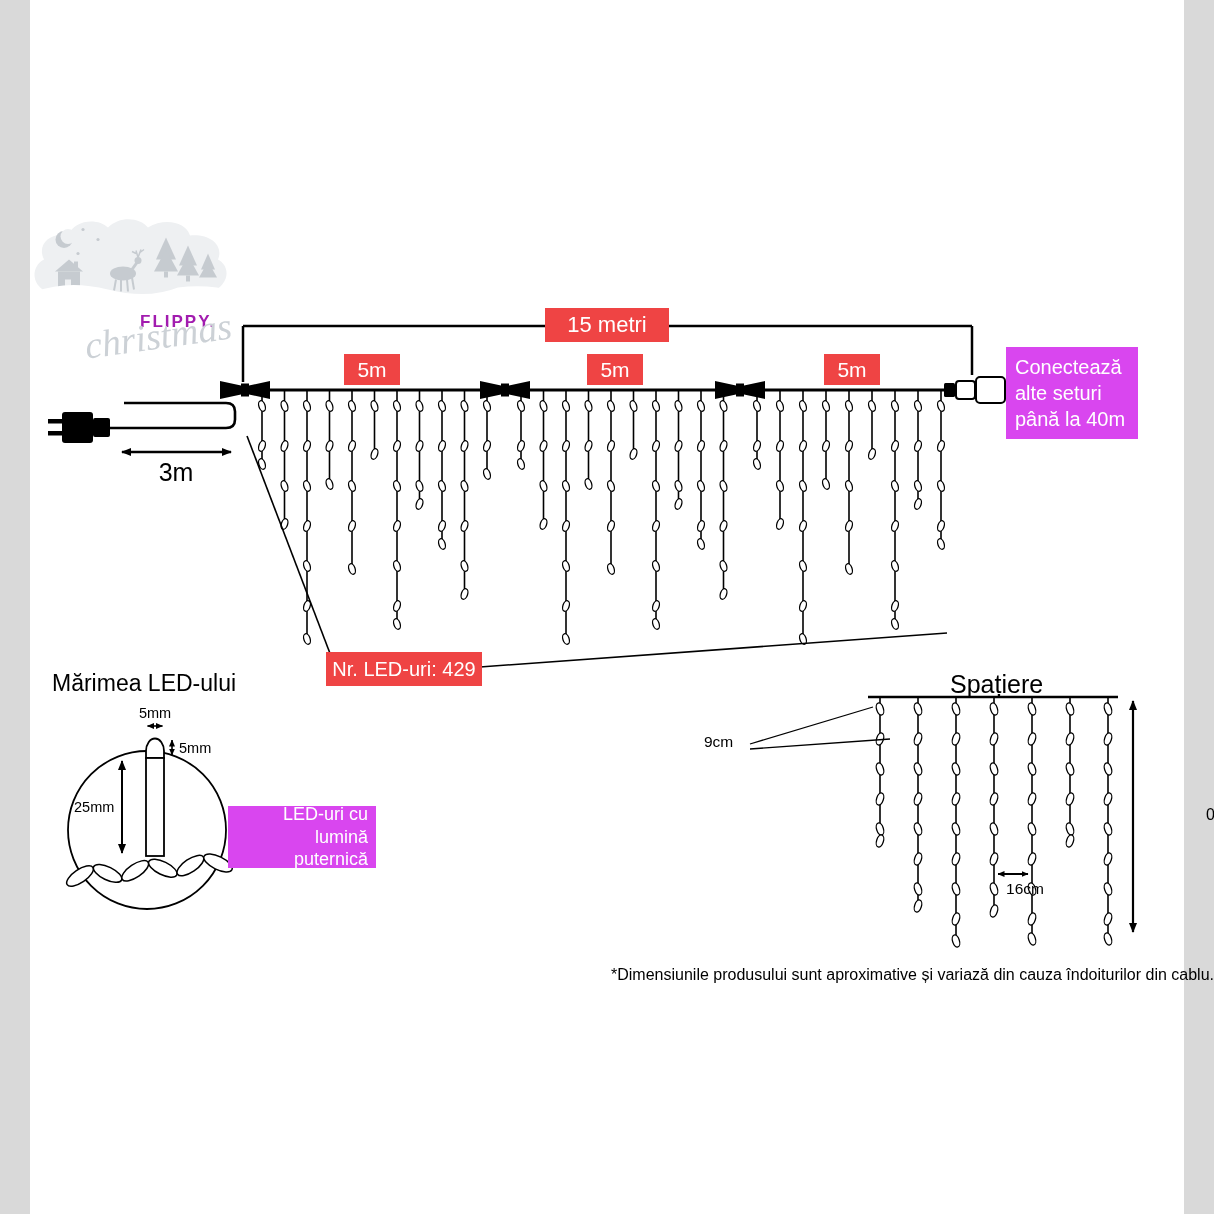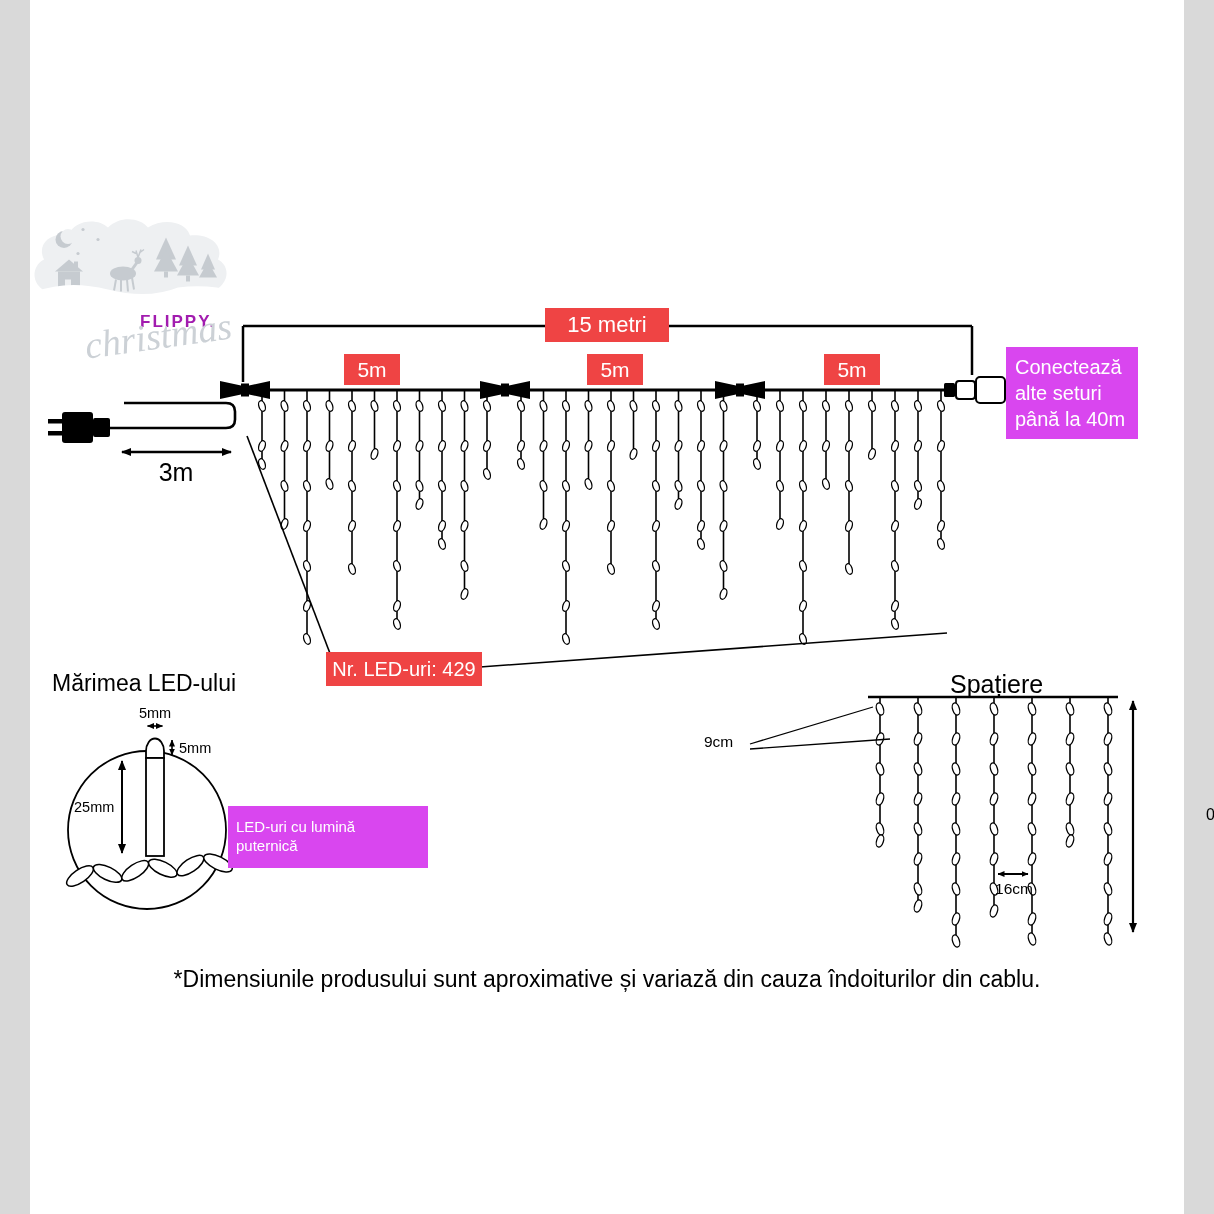--- a/index.html
+++ b/index.html
@@ -9,26 +9,26 @@
   .stage{position:absolute;inset:0;background:#fff}
   .bar{position:absolute;top:0;bottom:0;width:30px;background:#d9d9d9}
   .bar.left{left:0}.bar.right{right:0}
   svg.draw{position:absolute;left:0;top:0;width:1214px;height:1214px}
   .lbl{position:absolute;white-space:nowrap;color:#000}
   .badge{position:absolute;background:#ef4444;color:#fff;display:flex;
          align-items:center;justify-content:center;text-align:left}
   .title{font-size:52px;letter-spacing:1px}
   .box{position:absolute;background:#d946ef;color:#fff}
   .connect-box{width:132px;min-height:84px;font-size:20px;line-height:1.3;padding:7px 9px;white-space:normal}
-  .callout-box{width:200px;height:62px;font-size:15px;line-height:1.25;display:flex;
-               align-items:center;justify-content:center;text-align:left;padding:4px 8px;white-space:normal}
+  .callout-box{width:148px;height:62px;font-size:18px;line-height:1.25;display:flex;
+               align-items:center;justify-content:center;text-align:right;padding:4px 8px;white-space:normal}
   .heading{font-size:23px}
   .sp-heading{font-size:25px}
   .small{font-size:14.5px}
-  .footnote{position:absolute;left:0;right:0;text-align:center;font-size:23px}
+  .footnote{position:absolute;left:0;right:0;text-align:right;font-size:16px}
   
   .logo{position:absolute;left:28px;top:212px;width:215px;height:170px}
   .logo .brand{position:absolute;left:112px;top:100px;font-size:17px;font-weight:bold;
                letter-spacing:2px;color:#a21caf}
   .logo .script{position:absolute;left:57px;top:112px;font-family:"Liberation Serif",serif;
                 font-style:italic;font-size:38px;color:#ccd1d6;transform:rotate(-8deg);
                 transform-origin:left center}
 </style>
 </head>
 <body>
@@ -402,17 +402,17 @@
   <div class="badge" style="left:326px;top:652px;width:156px;height:34px;font-size:20px">Nr. LED-uri: 429</div>
 
   <div class="lbl heading" style="left:52px;top:670px">Mărimea LED-ului</div>
   <div class="lbl small" style="left:129px;top:705px;width:52px;text-align:center">5mm</div>
   <div class="lbl small" style="left:179px;top:740px">5mm</div>
   <div class="lbl small" style="left:74px;top:799px">25mm</div>
   <div class="box callout-box" style="left:228px;top:806px">LED-uri cu lumină puternică</div>
 
   <div class="lbl sp-heading" style="left:950px;top:670px">Spațiere</div>
   <div class="lbl" style="left:704px;top:733px;font-size:15.5px">9cm</div>
-  <div class="lbl" style="left:984px;top:880px;width:60px;text-align:center;font-size:15.5px">16cm</div>
+  <div class="lbl" style="left:984px;top:880px;width:60px;text-align:right;font-size:15.5px">16cm</div>
   <div class="lbl" style="left:1206px;top:806px;font-size:16px">0,7m</div>
 
   <div class="footnote" style="top:966px">*Dimensiunile produsului sunt aproximative și variază din cauza îndoiturilor din cablu.</div>
 </div>
 
 </body></html>

